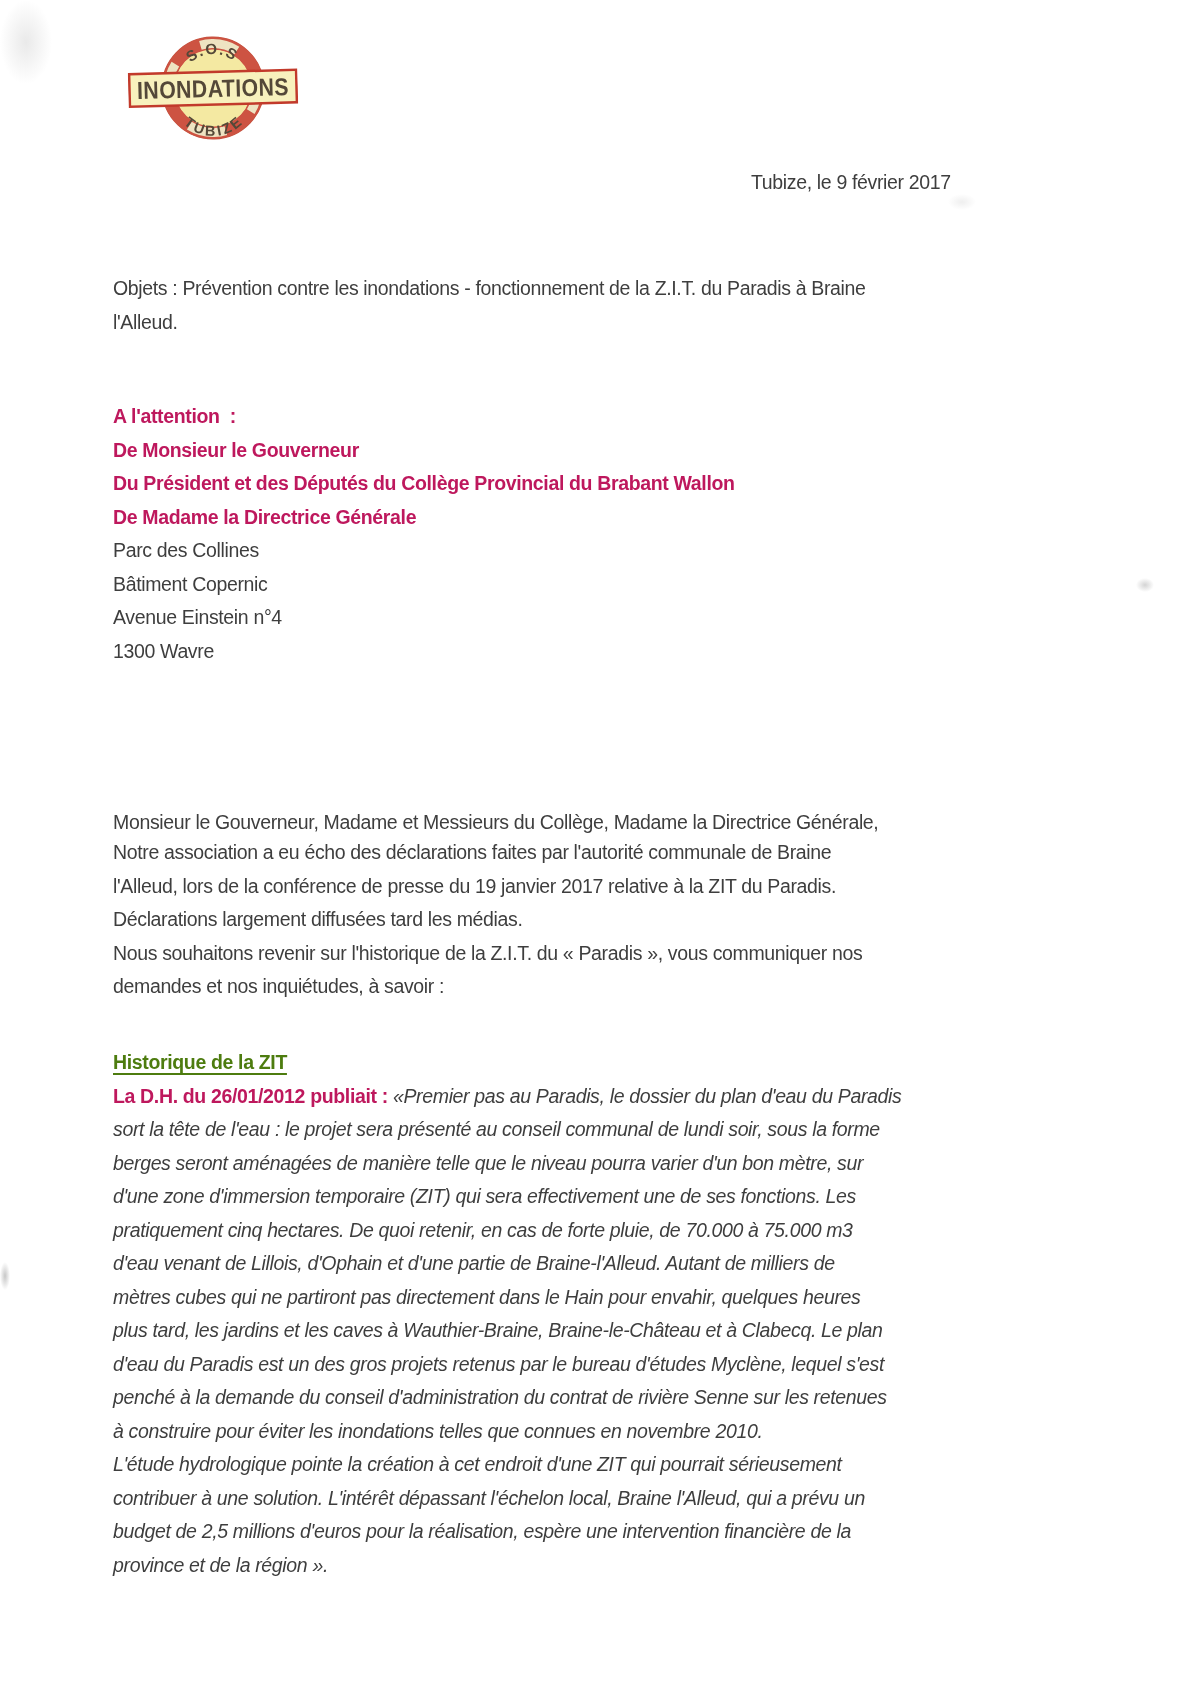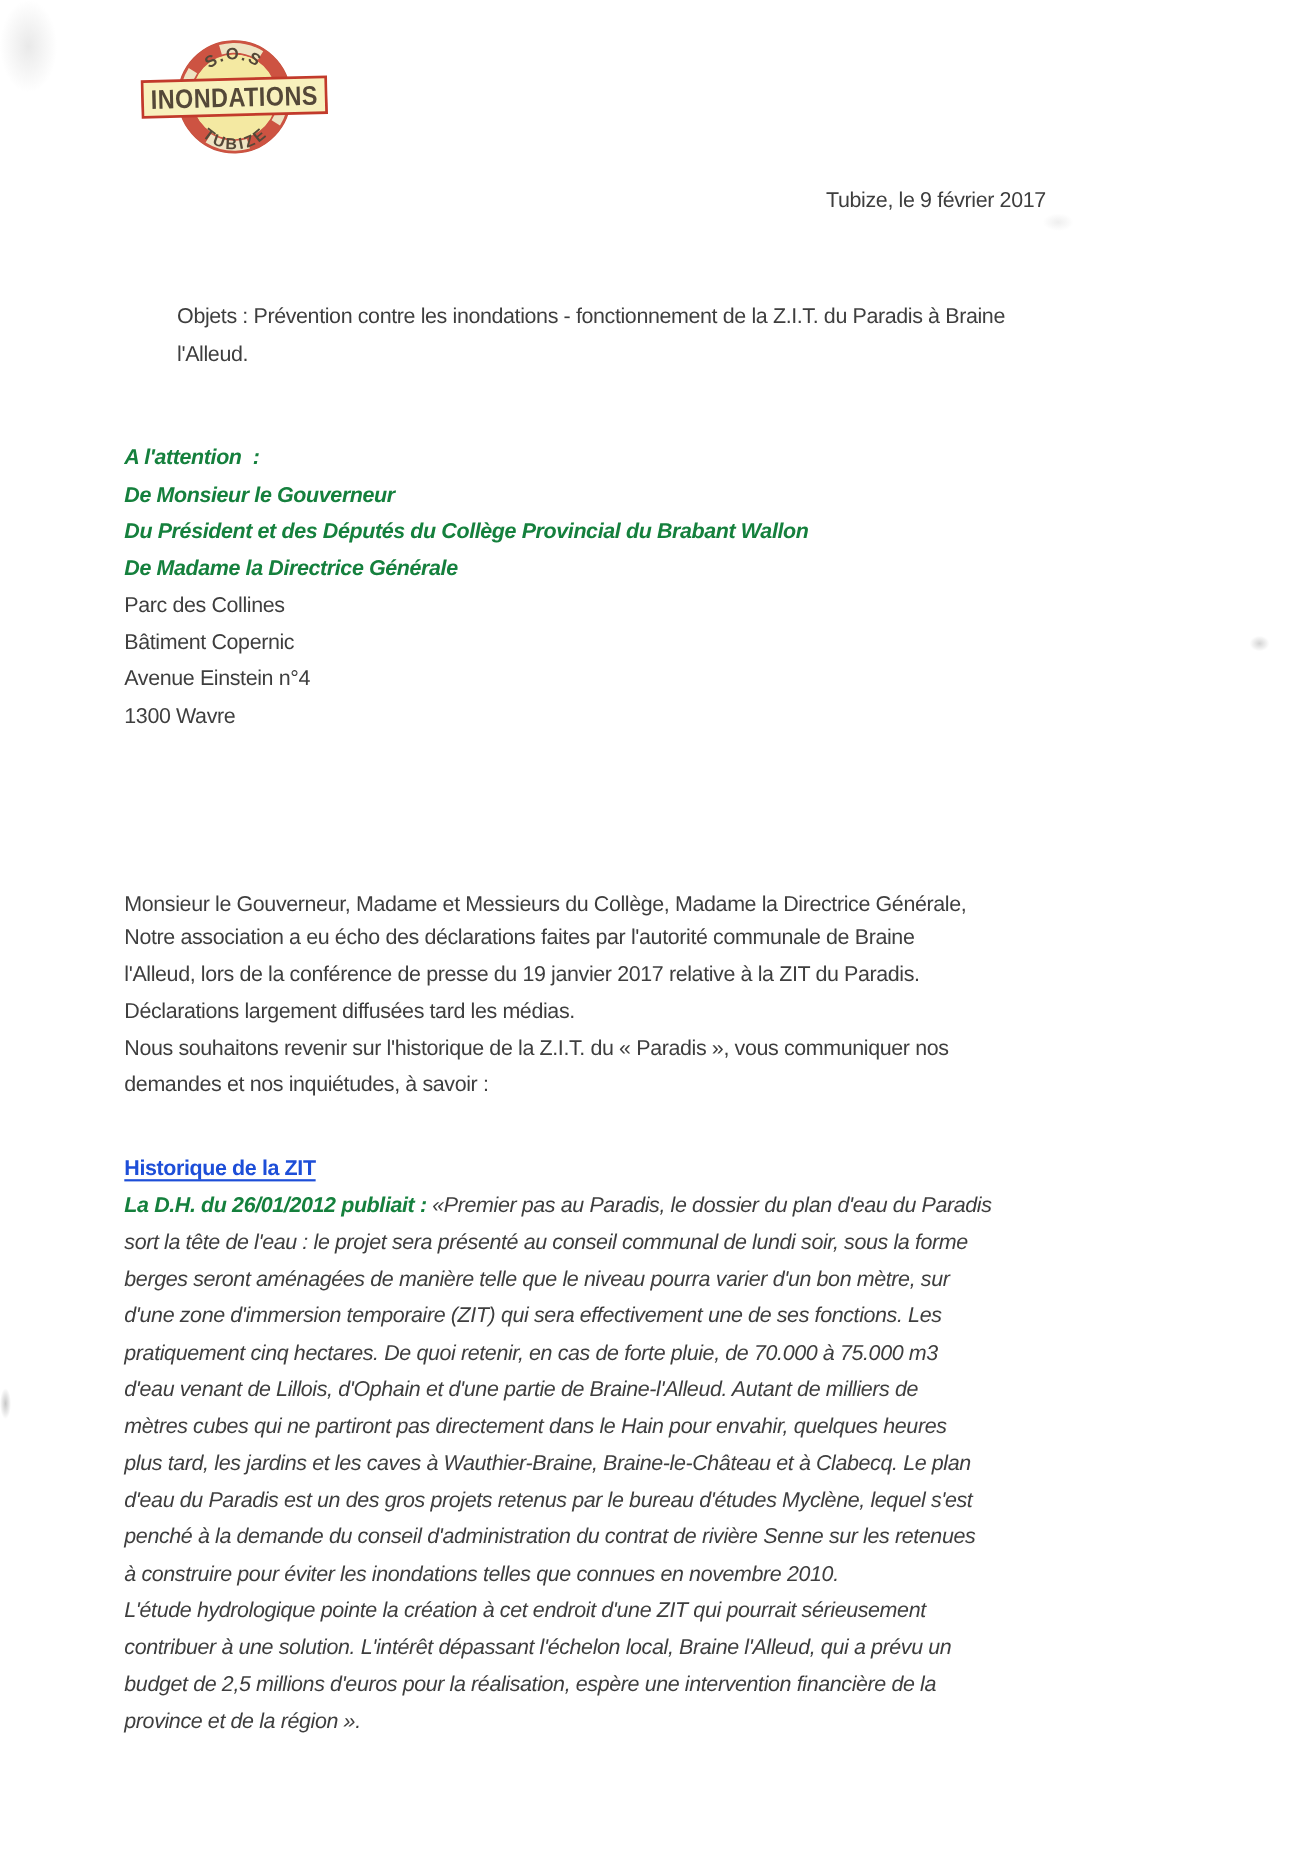--- a/index.html
+++ b/index.html
@@ -4,30 +4,30 @@
 <style>
   html,body{margin:0;padding:0;background:#9a9a9a;}
   .page{
     position:relative;width:1192px;height:1684px;background:#ffffff;
     font-family:"Liberation Sans",sans-serif;color:#3e3e3e;overflow:hidden;
     margin:0 auto;
   }
   .content{position:absolute;left:113px;top:0;width:1060px;}
   .block{position:absolute;font-size:19.5px;letter-spacing:-0.35px;line-height:33.5px;}
   .tline{white-space:nowrap;}
-  .bold{font-weight:700;color:#15803d;font-style:italic;}
+  .bold{font-weight:700;color:#be185d;}
   .italic{font-style:italic;}
   .date-block{left:610px;top:166px;margin-left:28px;}
-  .subject-block{top:272px;margin-left:48px;}
+  .subject-block{top:272px;}
   .attention-block{top:400px;}
   .salutation-block{top:806px;text-align:center;}
   .intro-block{top:836px;}
   .historique-block{top:1046px;}
   .heading{
-    font-weight:700;color:#1d4ed8;
+    font-weight:700;color:#4d7c0f;
     text-decoration:underline;text-decoration-thickness:2px;text-underline-offset:4px;
   }
   .quote-lines .tline{font-style:italic;}
   .logo-wrap{position:absolute;left:128px;top:26px;width:170px;height:124px;transform:rotate(-1.5deg);}
   .logo-wrap svg text{font-family:"Liberation Sans",sans-serif;font-weight:700;}
   
   .artifact{position:absolute;pointer-events:none;}
   .art1{left:0;top:0;width:52px;height:84px;background:radial-gradient(closest-side,rgba(120,120,120,.16),rgba(120,120,120,0));}
   .art2{left:1136px;top:578px;width:18px;height:14px;background:radial-gradient(closest-side,rgba(100,100,100,.28),rgba(100,100,100,0));}
   .art3{left:0;top:1262px;width:10px;height:28px;background:radial-gradient(closest-side,rgba(80,80,80,.32),rgba(80,80,80,0));}

